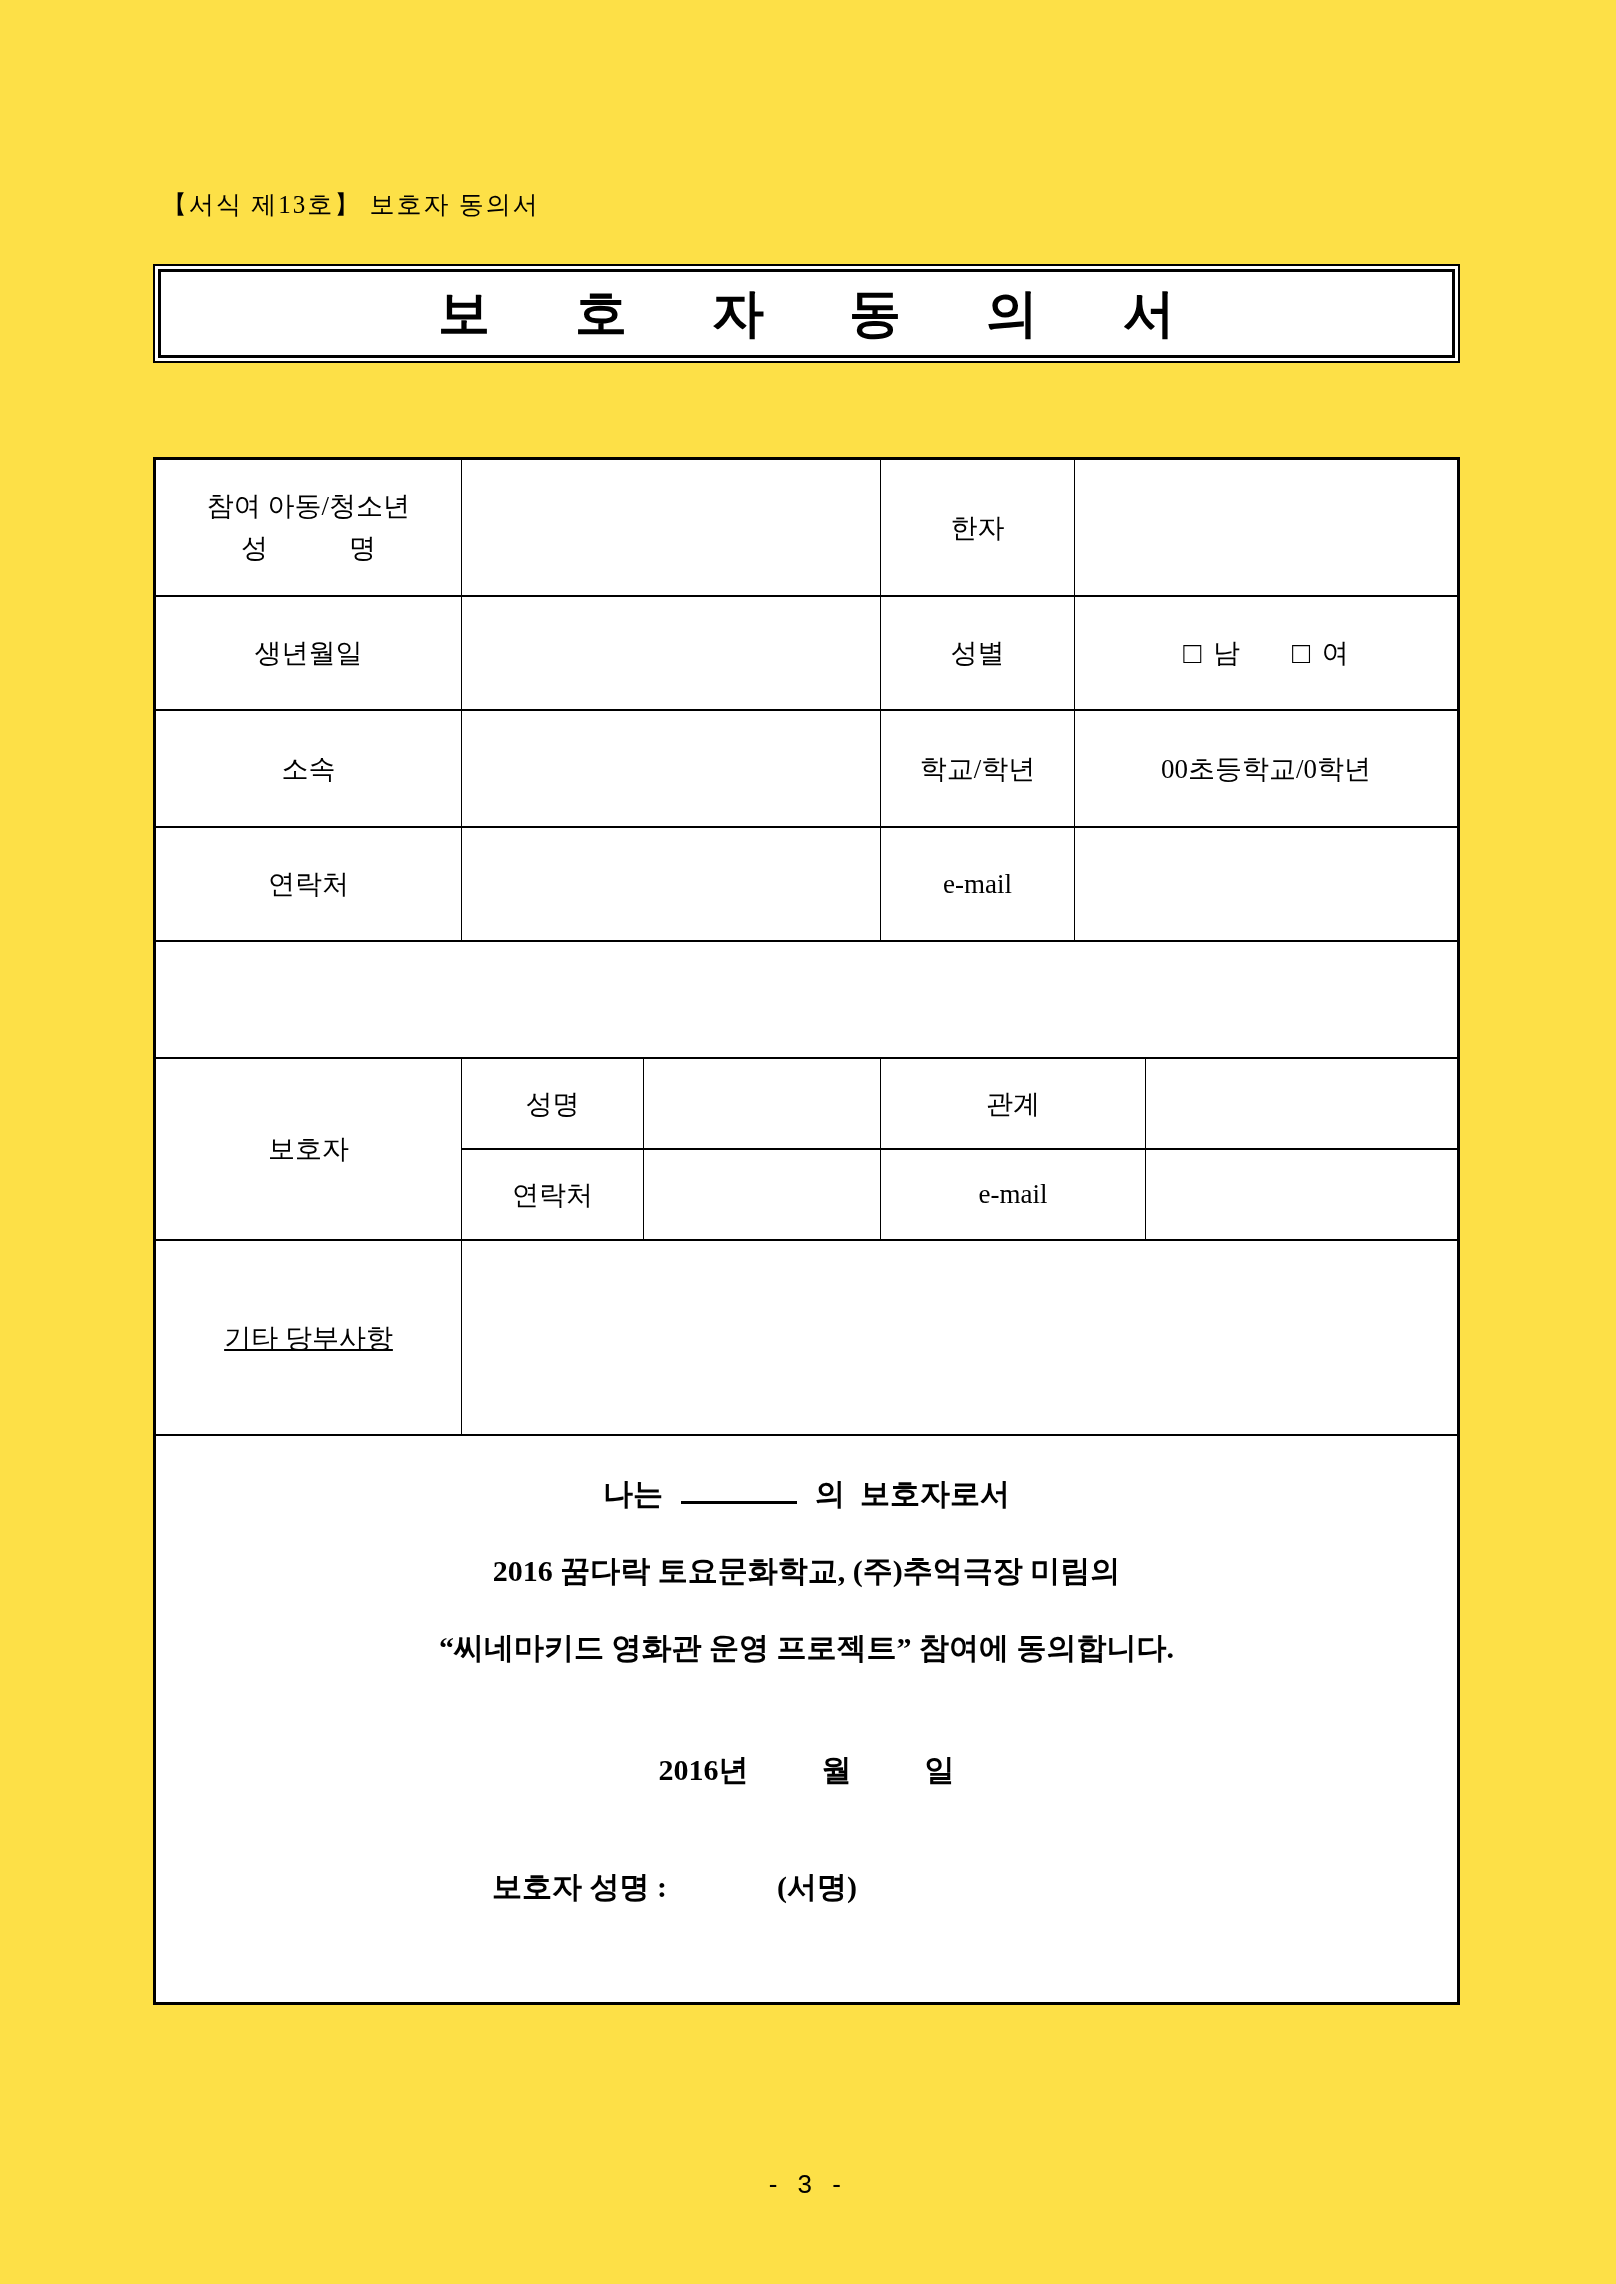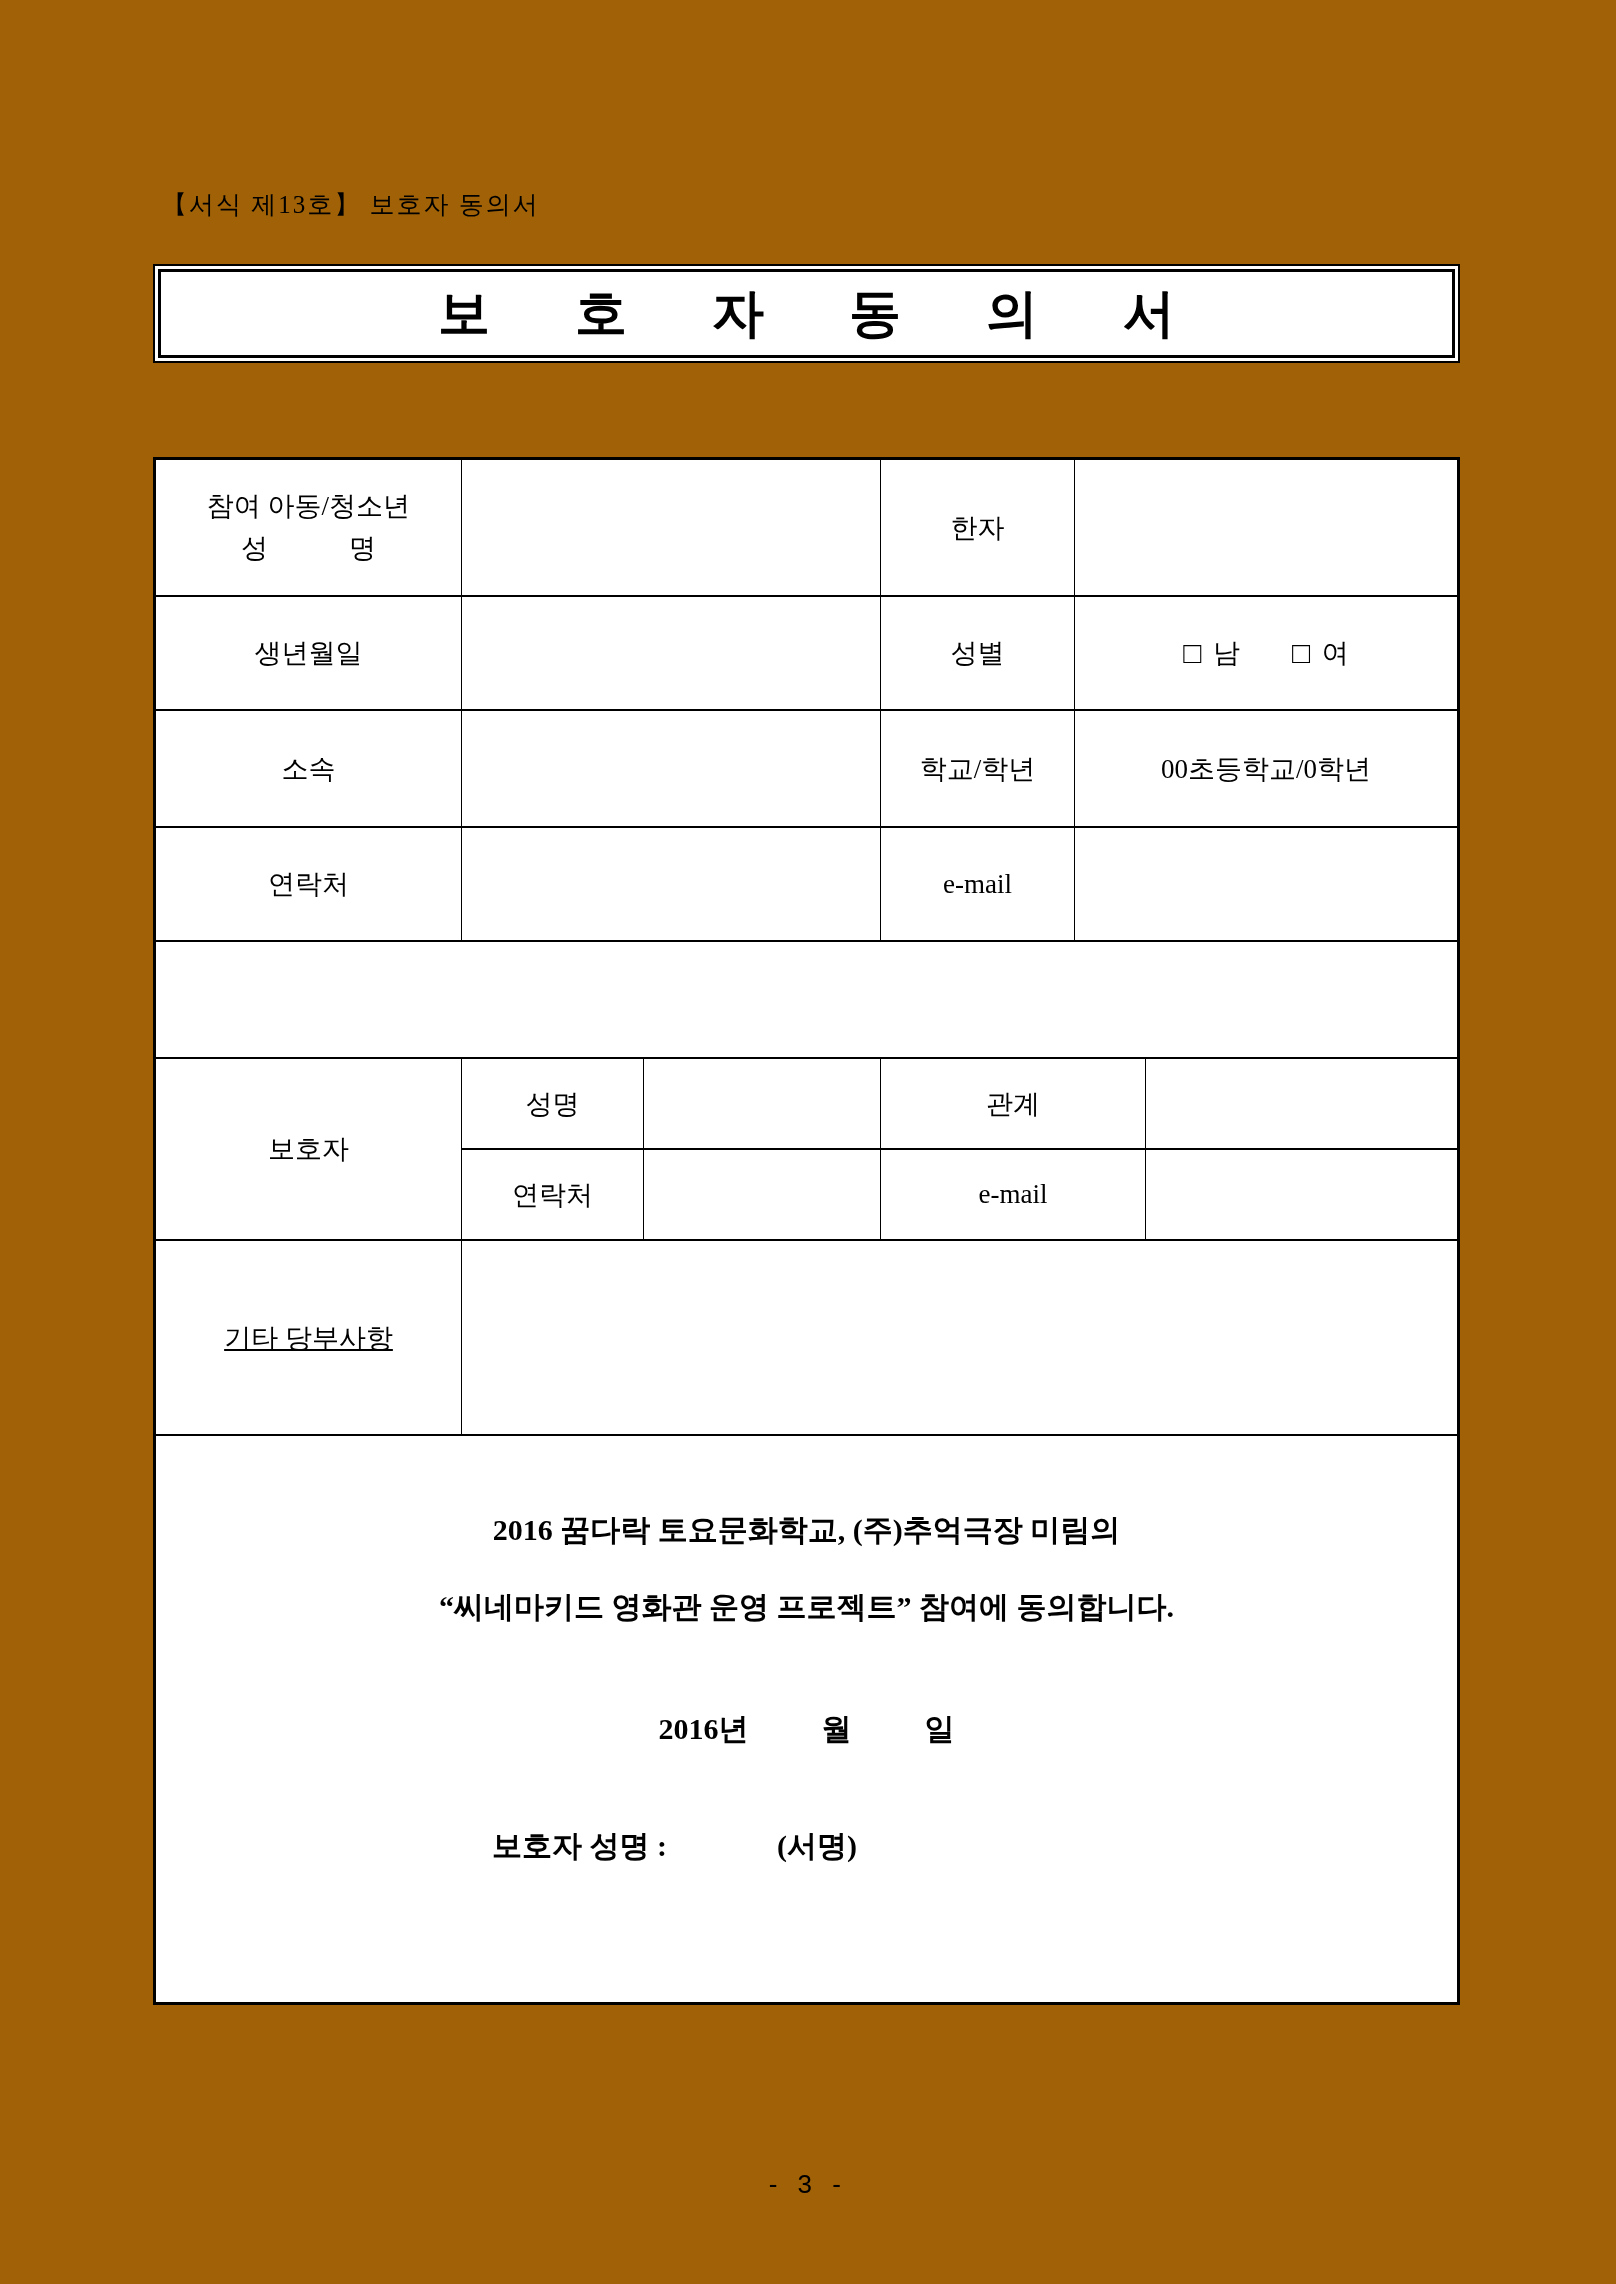--- a/index.html
+++ b/index.html
@@ -1,21 +1,21 @@
 <!DOCTYPE html>
 <html style="font-size:10.4px"><head>
 <meta charset="utf-8">
 <style>
   html,body { margin:0; padding:0; background:#ffffff; }
   body {
     width:1616px; height:2284px;
     font-family:"Liberation Serif","DejaVu Serif",serif;
     color:#000;
   }
-  .page { position:relative; width:1616px; height:2284px; background:#a16207; overflow:hidden; }
+  .page { position:relative; width:1616px; height:2284px; background:#fde047; overflow:hidden; }
 
   .form-label {
     position:absolute; left:162px; top:188px;
     font-size:25px; letter-spacing:2px; white-space:pre;
   }
 
   .title-box {
     position:absolute; left:153px; top:264px; width:1307px; height:99px;
     border:2px solid #000; padding:3px; box-sizing:border-box; background:#fff;
   }
@@ -157,20 +157,25 @@
         </div>
       </div>
     </div>
 
     <div class="trow h300">
       <div class="c w1 vb">기타 당부사항</div>
       <div class="c w4"></div>
     </div>
 
     <div class="trow last c consent h868">
+      <div class="consent-line1">
+        <span>나는</span>
+        <span class="blank-underline"></span>
+        <span class="pre">의  보호자로서</span>
+      </div>
       <div class="consent-line2">2016 꿈다락 토요문화학교, (주)추억극장 미림의</div>
       <div class="consent-line3">“씨네마키드 영화관 운영 프로젝트” 참여에 동의합니다.</div>
       <div class="date-row">
         <span>2016년</span>
         <span>월</span>
         <span>일</span>
       </div>
       <div class="signature-row">
         <span>보호자 성명 :</span>
         <span>(서명)</span>

